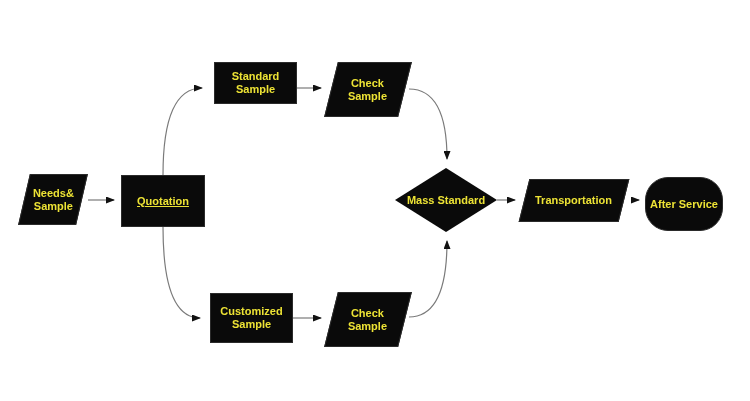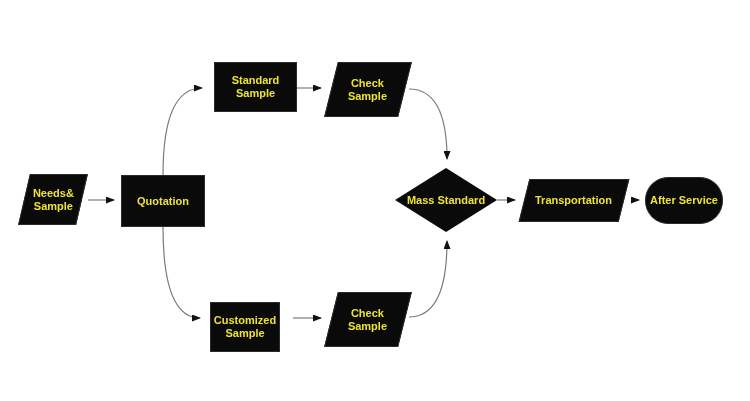--- a/index.html
+++ b/index.html
@@ -44,31 +44,31 @@
   .para { transform: skewX(-13deg); }
   .para .label { transform: skewX(13deg); }
   .diamond {
     border: none;
     clip-path: polygon(50% 0, 100% 50%, 50% 100%, 0 50%);
   }
   .stadium { border-radius: 23px; }
 
   
   #n-needs      { left: 24px;  top: 174px; width: 58px;  height: 51px; }
-  #n-quotation  { left: 121px; top: 175px; width: 84px;  height: 52px; }
-  #n-standard   { left: 214px; top: 62px;  width: 83px;  height: 50px; }
+  #n-quotation  { left: 121px; top: 175px; width: 84px;  height: 52px; text-decoration: underline; }
+  #n-standard   { left: 214px; top: 62px;  width: 83px;  height: 42px; }
   #n-checktop   { left: 331px; top: 62px;  width: 74px;  height: 55px; transform: skewX(-14deg); }
   #n-checktop .label { transform: skewX(14deg); }
-  #n-customized { left: 210px; top: 302px; width: 70px;  height: 50px; }
+  #n-customized { left: 210px; top: 293px; width: 83px;  height: 50px; }
   #n-checkbot   { left: 331px; top: 292px; width: 74px;  height: 55px; transform: skewX(-14deg); }
   #n-checkbot .label { transform: skewX(14deg); }
   #n-mass       { left: 395px; top: 168px; width: 102px; height: 64px; }
   #n-transport  { left: 524px; top: 179px; width: 100px; height: 43px; transform: skewX(-14deg); }
   #n-transport .label { transform: skewX(14deg); }
-  #n-after      { left: 645px; top: 177px; width: 78px;  height: 47px; }
+  #n-after      { left: 645px; top: 177px; width: 78px;  height: 54px; }
 </style>
 </head>
 <body>
 
 <div class="canvas">
 
   <svg class="connectors" viewBox="0 0 750 401" xmlns="http://www.w3.org/2000/svg">
     <defs>
       <marker id="arrow" markerUnits="userSpaceOnUse" markerWidth="9" markerHeight="7" refX="8" refY="3.5" orient="auto">
         <path d="M0,0 L9,3.5 L0,7 Z" fill="#111111"></path>

